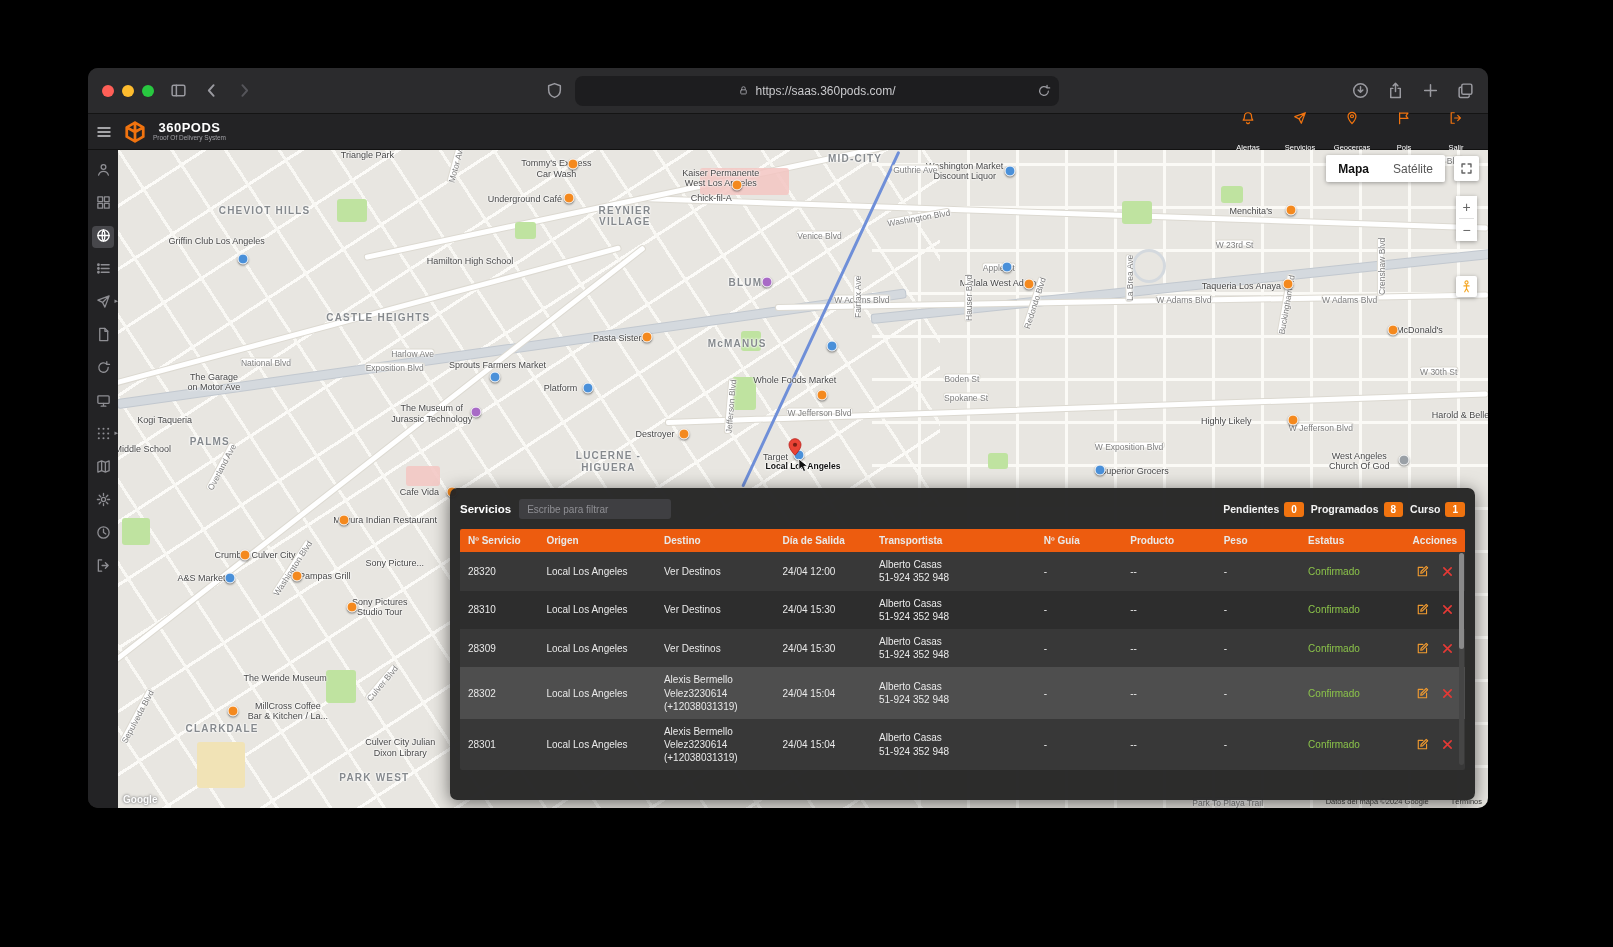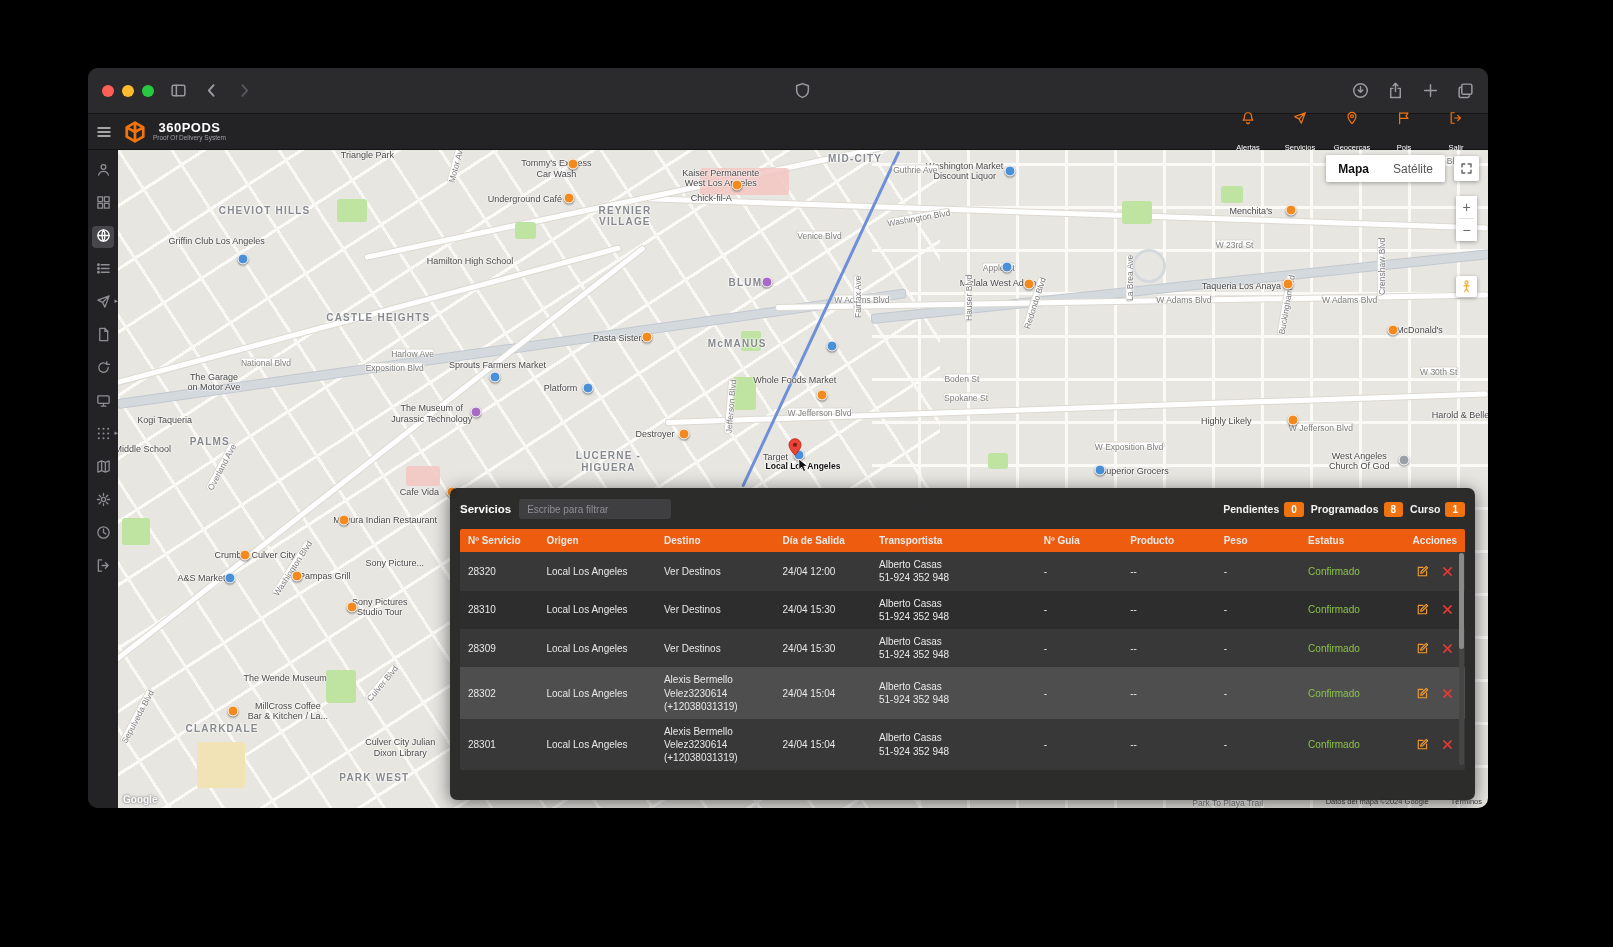--- a/index.html
+++ b/index.html
@@ -143,20 +143,30 @@
             <path d="M6 3l4.5 5L6 13" stroke-width="1.8"></path>
           </svg>
         </span>
     </div>
     <div class="tb-center">
       <span class="tb-ic">
           <svg viewBox="0 0 16 16" fill="none" stroke="currentColor" stroke-width="1.4" stroke-linecap="round" stroke-linejoin="round" width="100%" height="100%">
             <path d="M8 1.5l5.5 2v4c0 3.5-2.5 6-5.5 7-3-1-5.5-3.5-5.5-7v-4z"></path>
           </svg>
         </span>
+      <div class="urlbar">
+        <span class="lock"><svg viewBox="0 0 16 16" fill="none" stroke="currentColor" stroke-width="1.4" stroke-linecap="round" stroke-linejoin="round" width="100%" height="100%">
+              <rect x="4" y="7" width="8" height="6" rx="1"></rect>
+              <path d="M5.5 7V5a2.5 2.5 0 0 1 5 0v2"></path>
+            </svg></span>
+        <span>https://saas.360pods.com/</span>
+        <span class="reload"><svg viewBox="0 0 16 16" fill="none" stroke="currentColor" stroke-width="1.4" stroke-linecap="round" stroke-linejoin="round" width="100%" height="100%">
+              <path d="M13 8a5 5 0 1 1-1.6-3.7M11.5 1.5v3h3"></path>
+            </svg></span>
+      </div>
     </div>
     <div class="tb-right">
       <span class="tb-ic">
           <svg viewBox="0 0 16 16" fill="none" stroke="currentColor" stroke-width="1.4" stroke-linecap="round" stroke-linejoin="round" width="100%" height="100%">
             <circle cx="8" cy="8" r="6.4"></circle>
             <path d="M8 4.5v5M5.8 7.5L8 9.7l2.2-2.2"></path>
           </svg>
         </span>
       <span class="tb-ic">
           <svg viewBox="0 0 16 16" fill="none" stroke="currentColor" stroke-width="1.4" stroke-linecap="round" stroke-linejoin="round" width="100%" height="100%">

